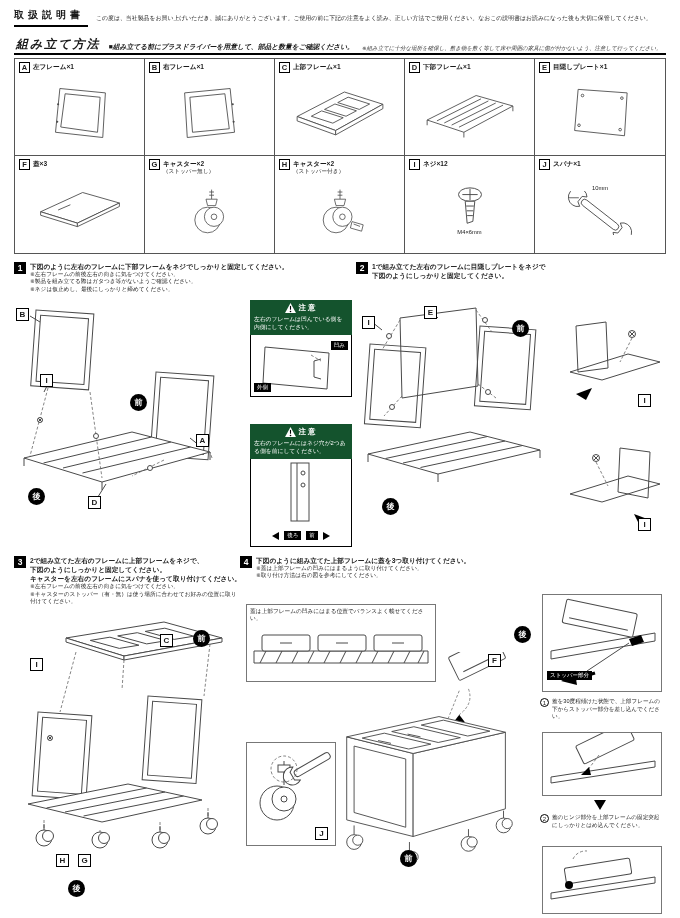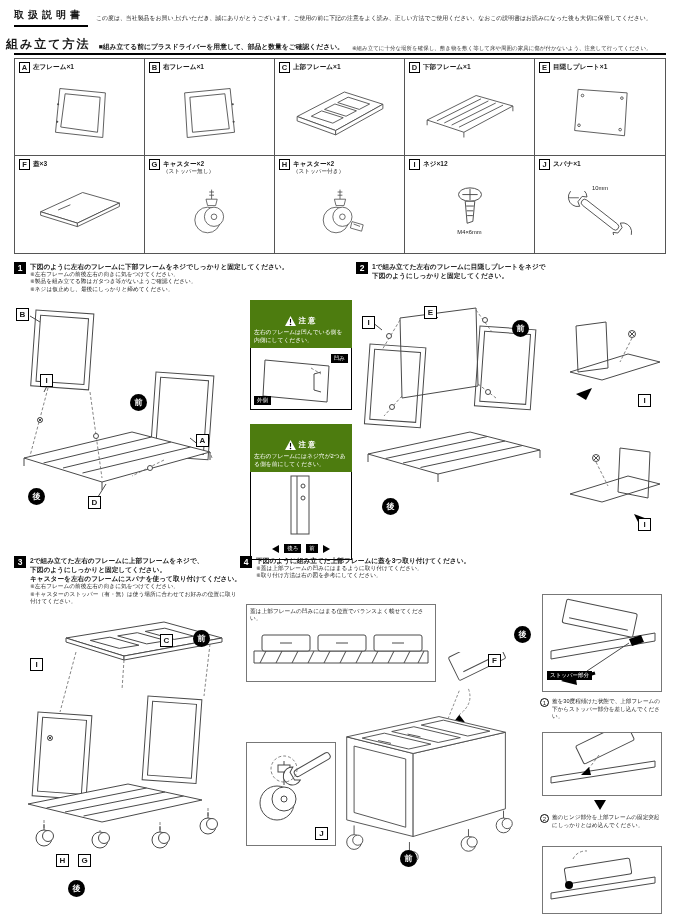--- a/index.html
+++ b/index.html
@@ -22,21 +22,21 @@
   .plabel{font-size:6.6px;font-weight:bold;line-height:1.2;padding-top:1px;}
   .psub{font-size:5.6px;font-weight:normal;display:block;}
   .pdraw{flex:1;display:flex;flex-direction:column;align-items:center;justify-content:center;}
   .pnote{font-size:5.8px;text-align:center;}
   .step-head{display:flex;gap:4px;align-items:flex-start;}
   .stepnum{flex:0 0 auto;width:12px;height:12px;background:#000;color:#fff;font-size:8.5px;font-weight:bold;display:flex;align-items:center;justify-content:center;}
   .stext{font-size:6.7px;font-weight:bold;line-height:1.35;white-space:pre-line;}
   .snote{font-size:5.7px;line-height:1.3;color:#222;}
   .callout{position:absolute;width:13px;height:13px;border:1px solid #000;background:#fff;font-size:8px;font-weight:bold;display:flex;align-items:center;justify-content:center;z-index:3;}
   .marker{position:absolute;width:17px;height:17px;border-radius:50%;background:#000;color:#fff;font-size:8px;font-weight:bold;display:flex;align-items:center;justify-content:center;z-index:3;}
-  .warnbox{background:#4d7c0f;color:#fff;padding:16px 4px 4px;}
+  .warnbox{background:#14532d;color:#fff;padding:3px 4px 4px;}
   .warn-title{display:flex;align-items:center;justify-content:center;gap:3px;font-size:7.5px;font-weight:bold;letter-spacing:2px;margin-bottom:2px;}
   .warn-text{font-size:5.8px;line-height:1.4;}
   .warn-detail{border:1px solid #000;border-top:none;background:#fff;position:relative;}
   .chip{position:absolute;background:#000;color:#fff;font-size:5.5px;padding:1px 3px;white-space:nowrap;z-index:2;}
   .chip2{background:#000;color:#fff;font-size:5.5px;padding:1px 3px;white-space:nowrap;}
   .dir-row{display:flex;align-items:center;justify-content:center;gap:5px;padding-bottom:4px;}
   .tri-l{width:0;height:0;border-top:4px solid transparent;border-bottom:4px solid transparent;border-right:7px solid #000;}
   .tri-r{width:0;height:0;border-top:4px solid transparent;border-bottom:4px solid transparent;border-left:7px solid #000;}
   .tri-d{width:0;height:0;border-left:6px solid transparent;border-right:6px solid transparent;border-top:10px solid #000;}
   .inbox{position:absolute;border:1px solid #777;background:#fff;}
@@ -50,21 +50,21 @@
 </head>
 <body>
 
 <div class="page">
 
   <div class="ab" style="left:14px;top:8px;right:14px;display:flex;align-items:flex-end;gap:8px;">
     <h1 class="title">取扱説明書</h1>
     <p class="intro">この度は、当社製品をお買い上げいただき、誠にありがとうございます。ご使用の前に下記の注意をよく読み、正しい方法でご使用ください。なおこの説明書はお読みになった後も大切に保管してください。</p>
   </div>
 
-  <div class="ab sec-row" style="left:6px;top:36px;right:14px;">
+  <div class="ab sec-row" style="left:16px;top:36px;right:14px;font-style:italic;">
     <h2 class="sec-title">組み立て方法</h2>
     <span class="sec-bold">■組み立てる前にプラスドライバーを用意して、部品と数量をご確認ください。</span>
     <span class="sec-small">※組み立てに十分な場所を確保し、敷き物を敷く等して床や周囲の家具に傷が付かないよう、注意して行ってください。</span>
   </div>
   <div class="ab rule" style="left:14px;top:53px;right:14px;"></div>
 
   <div class="ab parts" style="left:14px;top:58px;width:652px;height:196px;">
 
     <div class="cell">
       <div class="cell-head">

